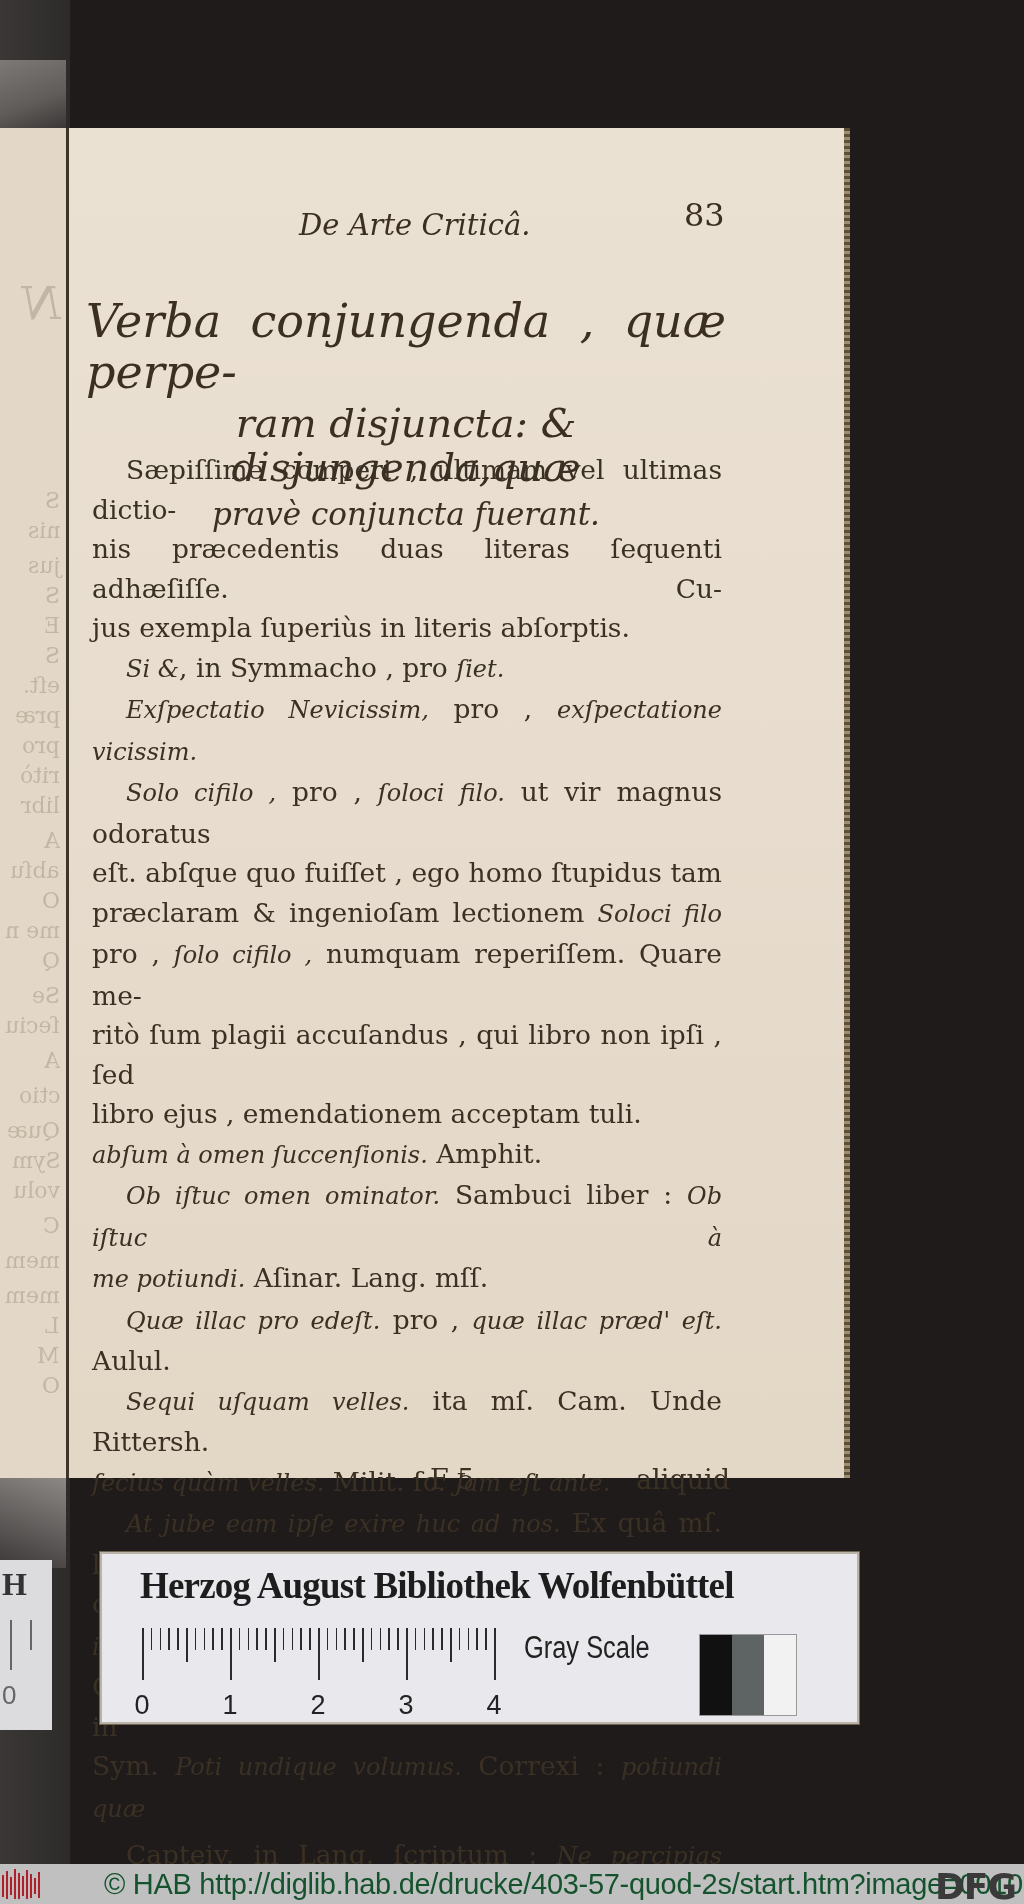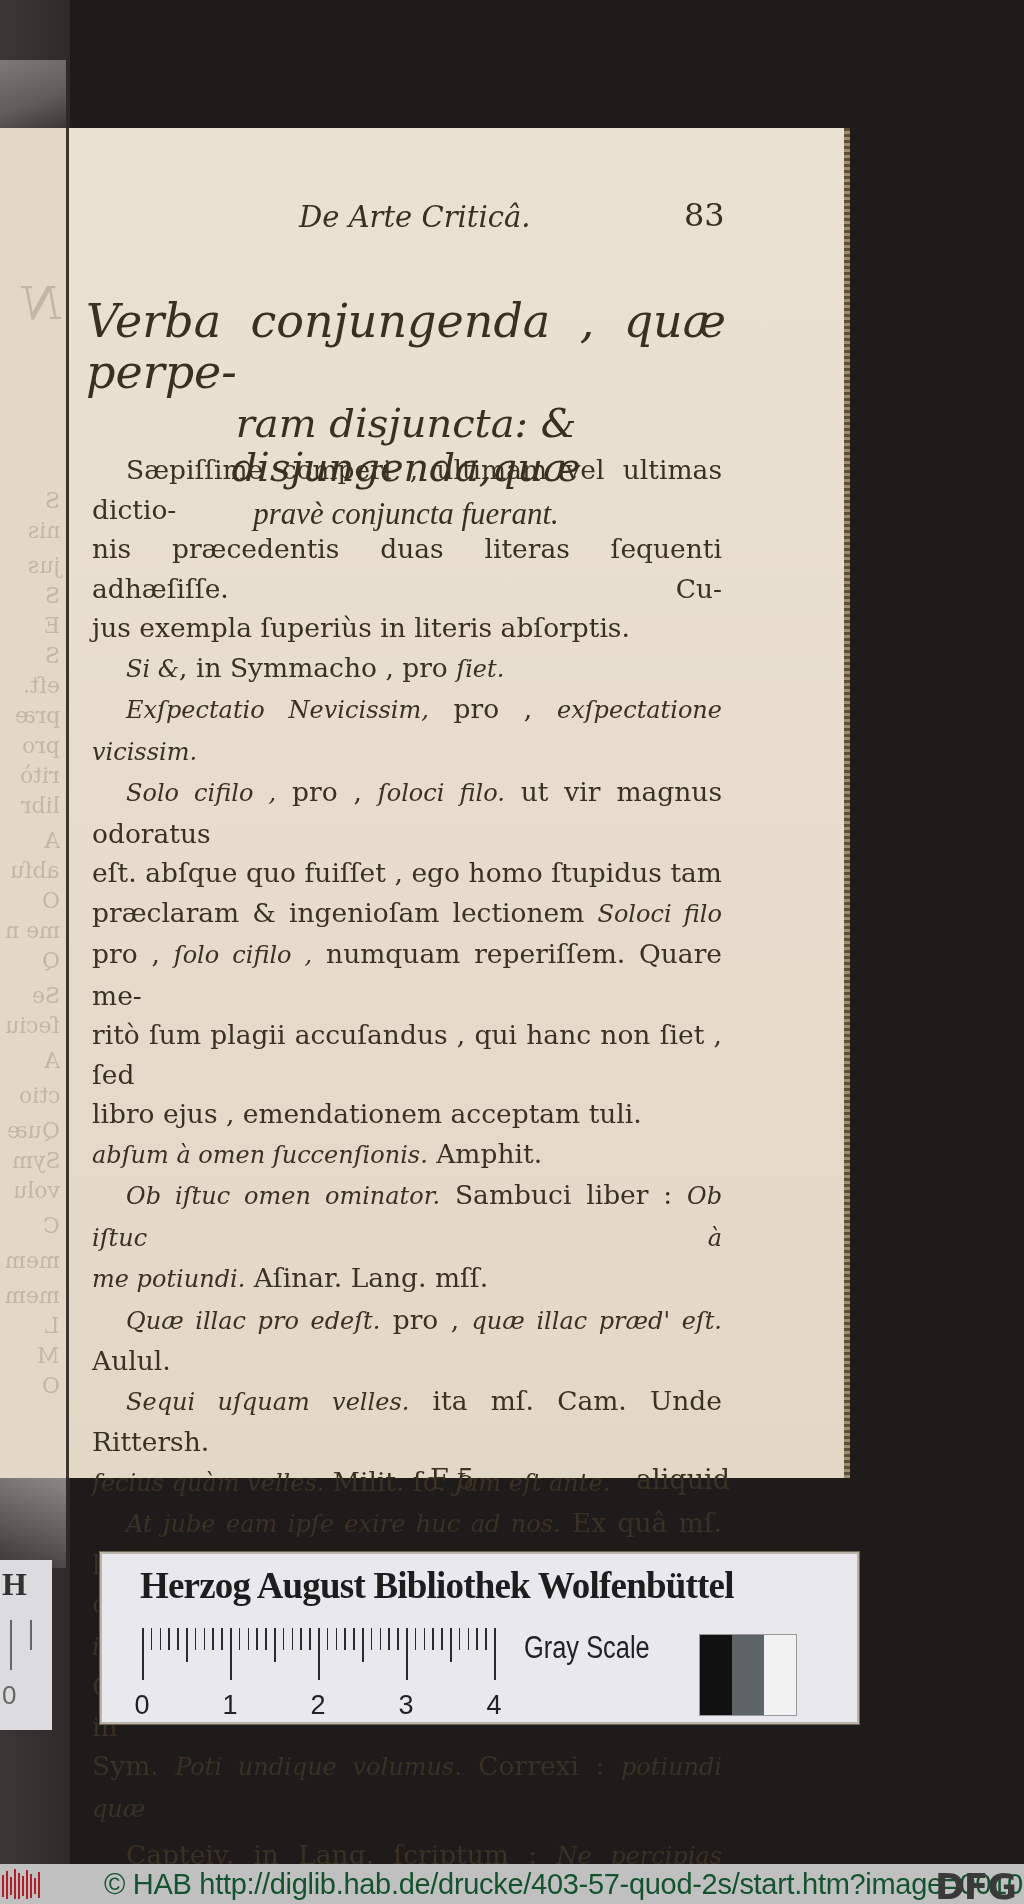--- a/index.html
+++ b/index.html
@@ -45,33 +45,33 @@
   }
   .page-edge {
     position:absolute; right:-6px; top:0; width:6px; height:100%;
     background:repeating-linear-gradient(180deg,#5d5038 0 3px,#9c8d6e 3px 6px);
   }
 
   .running-head {
     position:absolute; top:72px; left:0; width:100%; height:40px;
   }
   .running-title {
-    position:absolute; left:233px; top:0; font-style:italic; font-size:29px; color:#3a2f22;
+    position:absolute; left:233px; top:8px; font-style:italic; font-size:29px; color:#3a2f22;
   }
   .page-number {
     position:absolute; left:618px; top:-4px; font-size:32px; color:#3a2f22;
   }
 
   .heading {
     position:absolute; top:168px; left:20px; width:640px; text-align:center;
     font-style:italic; color:#3a2f22; line-height:1.1;
   }
   .heading .l1 { font-size:46px; display:block; text-align:justify; text-align-last:justify; }
   .heading .l2 { font-size:40px; display:block; margin-top:4px; }
-  .heading .l3 { font-size:31px; display:block; margin-top:8px;font-family:Liberation Serif, serif; }
+  .heading .l3 { font-size:31px; display:block; margin-top:8px; }
 
   .body-text {
     position:absolute; top:322px; left:26px; width:630px;
     color:#3b3024; font-size:26.5px; line-height:39.5px;
   }
   .body-text p { margin:0; text-align:justify; }
   .body-text p.indent { text-indent:34px; }
   .body-text p.jl { text-align-last:justify; }
   .body-text i { font-size:24px; }
 
@@ -185,21 +185,21 @@
   <div class="body-text" id="bodyText">
       <p class="indent jl" style="margin-top: 0px;">Sæpiſſime comperi , ultimam vel ultimas dictio-</p>
       <p class="jl">nis præcedentis duas literas ſequenti adhæſiſſe. Cu-</p>
       <p>jus exempla ſuperiùs in literis abſorptis.</p>
       <p class="indent"><i>Si &amp;</i>, in Symmacho , pro <i>ſiet.</i></p>
       <p class="indent"><i>Exſpectatio Nevicissim,</i> pro , <i>exſpectatione vicissim.</i></p>
       <p class="indent jl"><i>Solo cifilo ,</i> pro , <i>ſoloci filo.</i> ut vir magnus odoratus</p>
       <p class="jl">eſt. abſque quo fuiſſet , ego homo ſtupidus tam</p>
       <p class="jl">præclaram &amp; ingenioſam lectionem <i>Soloci filo</i></p>
       <p class="jl">pro , <i>ſolo cifilo ,</i> numquam reperiſſem. Quare me-</p>
-      <p class="jl">ritò ſum plagii accuſandus , qui hanc non ſiet , ſed</p>
+      <p class="jl">ritò ſum plagii accuſandus , qui libro non ipſi , ſed</p>
       <p>libro ejus , emendationem acceptam tuli.</p>
       <p class=""><i>abſum à omen ſuccenſionis.</i> Amphit.</p>
       <p class="indent jl"><i>Ob iſtuc omen ominator.</i> Sambuci liber : <i>Ob iſtuc à</i></p>
       <p class=""><i>me potiundi.</i> Aſinar. Lang. mſſ.</p>
       <p class="indent jl"><i>Quæ illac pro edeſt.</i> pro , <i>quæ illac præd' eſt.</i> Aulul.</p>
       <p class="indent jl"><i>Sequi uſquam velles.</i> ita mſ. Cam. Unde Rittersh.</p>
       <p class=""><i>ſecius quàm velles.</i> Milit. ſc. <i>Jam eſt ante.</i></p>
       <p class="indent jl"><i>At jube eam ipſe exire huc ad nos.</i> Ex quâ mſ. le-</p>
       <p class="jl">ctione elicit Ritt. <i>eampſe exire.</i> Vulgo , <i>eam ipſam.</i></p>
       <p class="jl">Quæ eſt alterius antiquæ dictionis gloſſa. Sic in</p>

